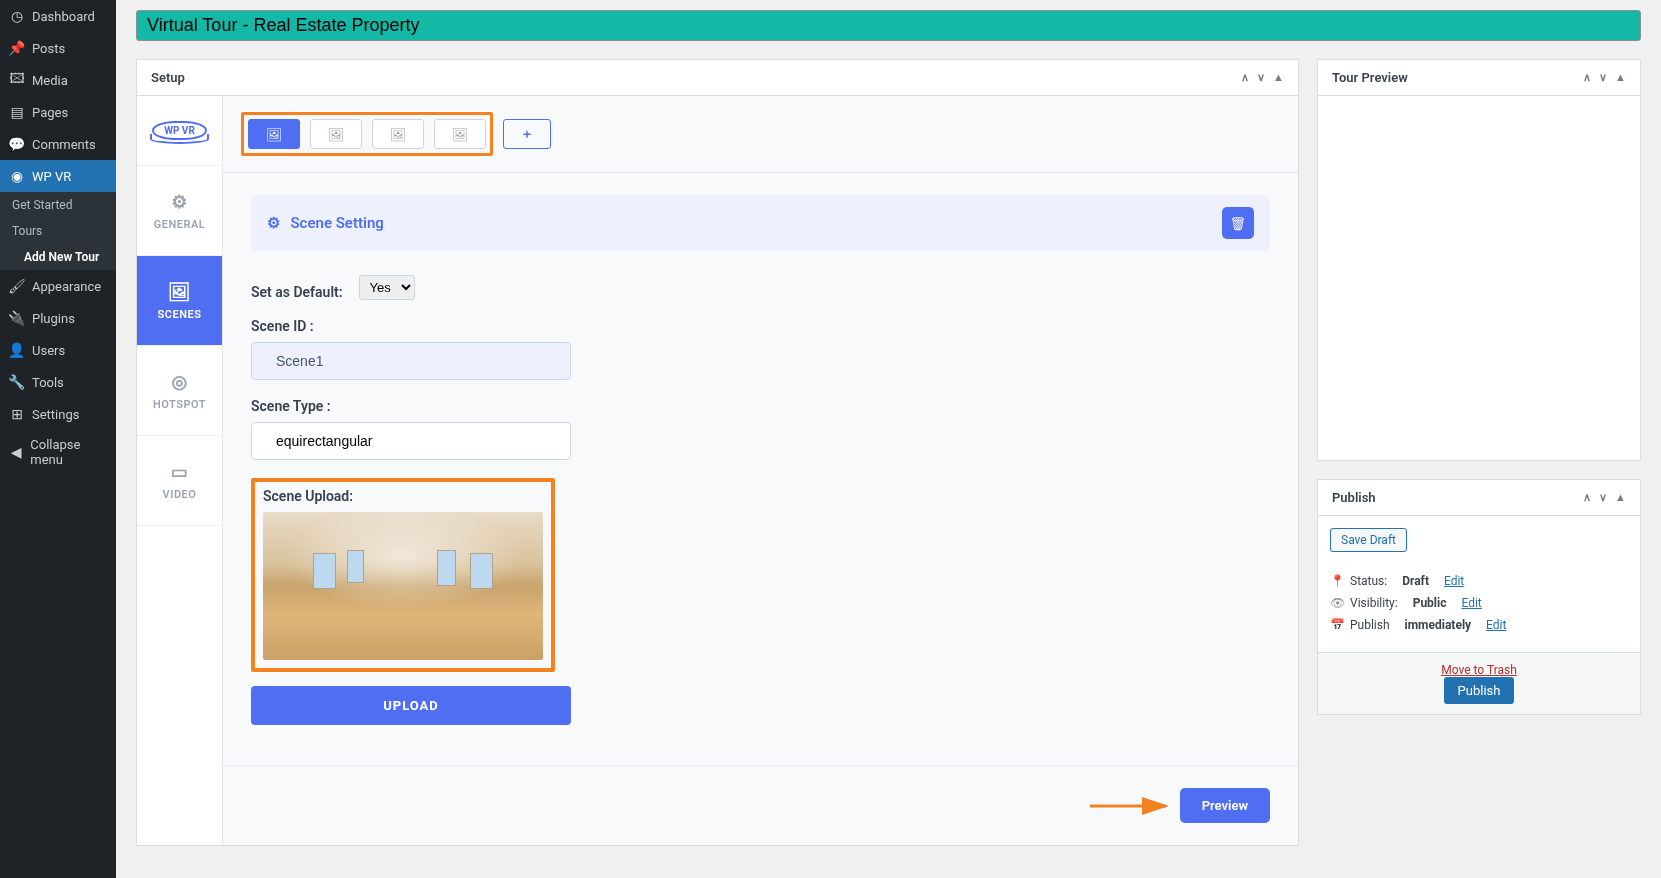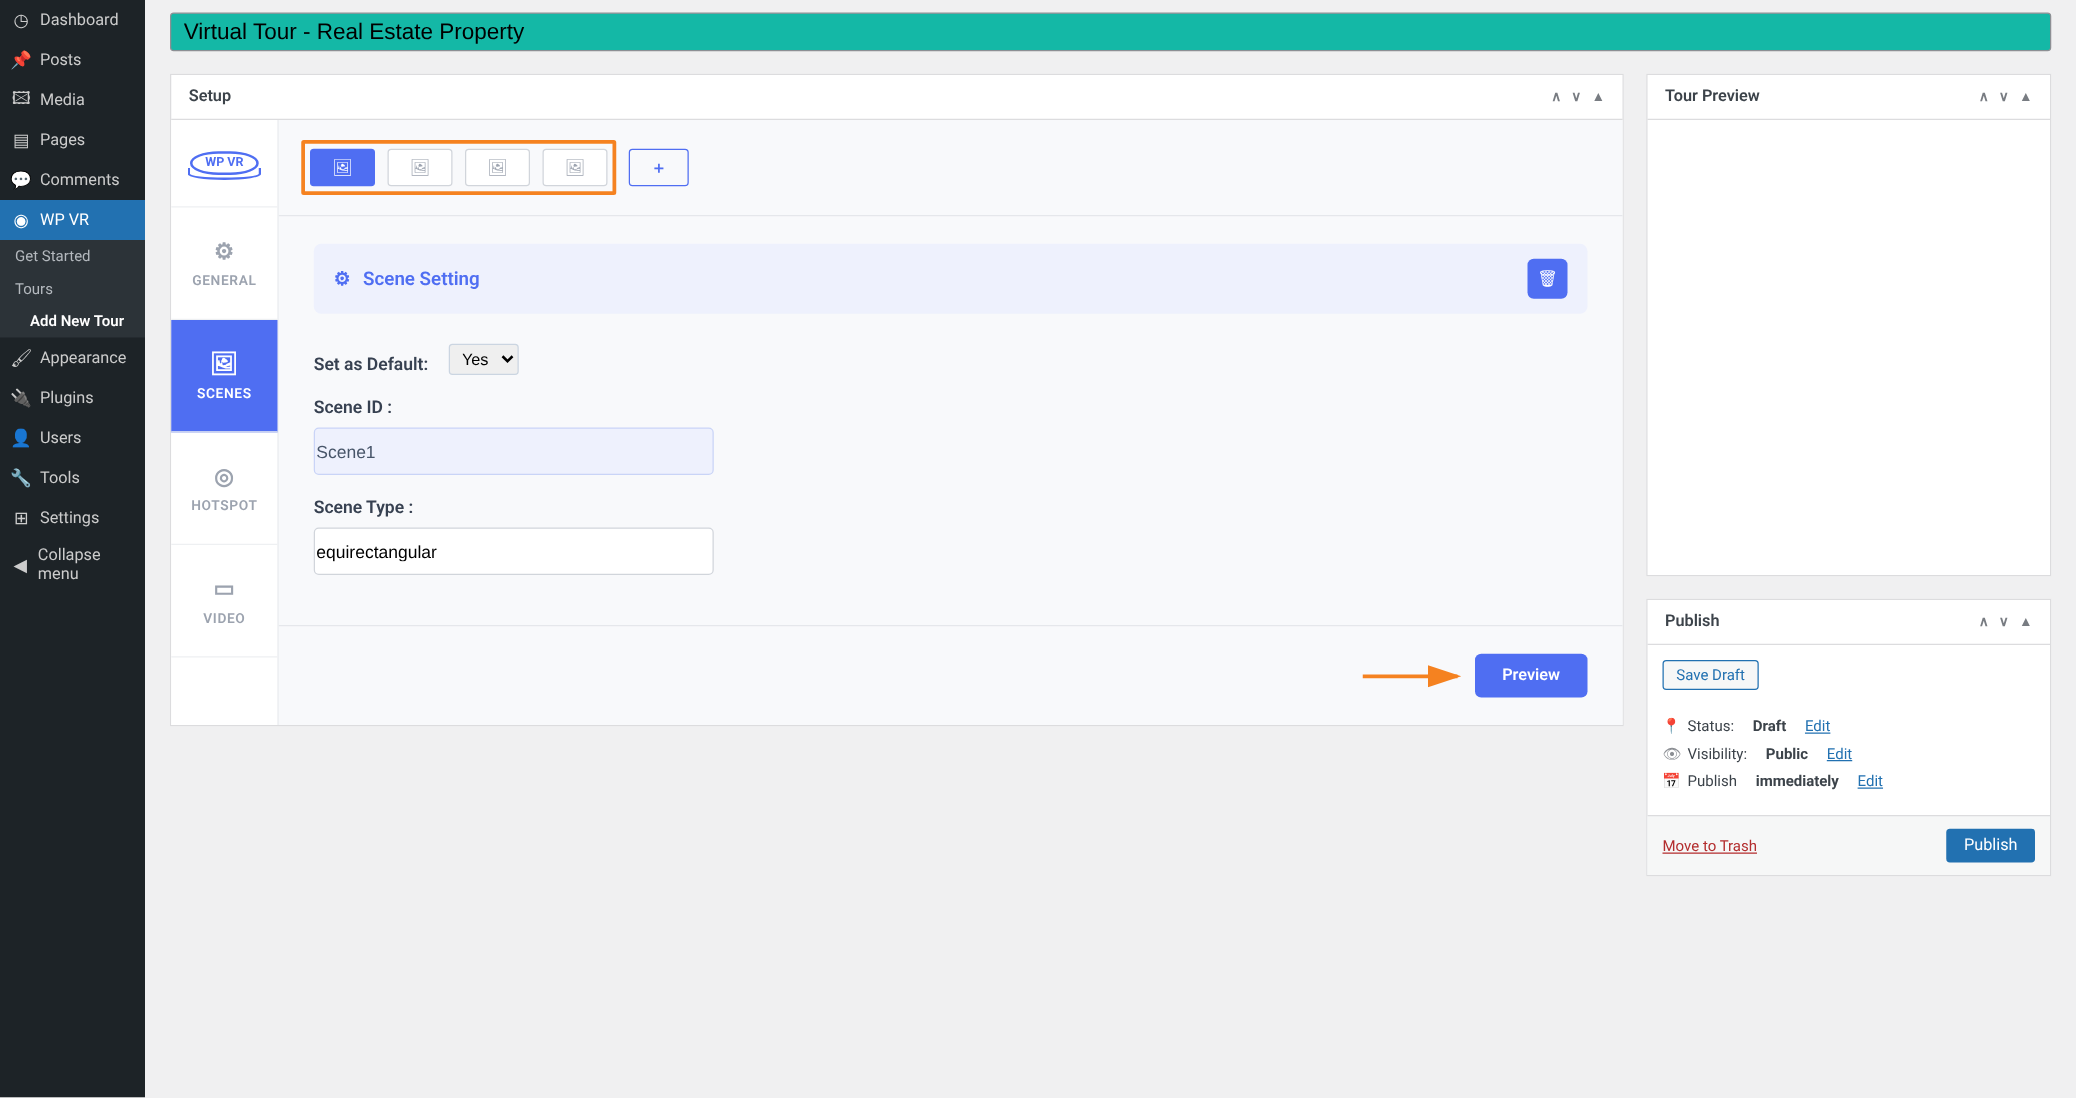--- a/index.html
+++ b/index.html
@@ -39,38 +39,38 @@
 .add-scene { width:48px; height:30px; border:1px solid #4f6ef2; color:#4f6ef2; display:flex; align-items:center; justify-content:center; cursor:pointer; border-radius:3px; font-weight:700; }
 .form-area { padding: 22px 28px; }
 .scene-heading { background:#eef1fd; border-radius:6px; padding:12px 16px; display:flex; align-items:center; justify-content:space-between; margin-bottom:24px; }
 .scene-heading .lbl { color:#4f6ef2; font-weight:600; font-size:15px; display:flex; align-items:center; gap:10px; }
 .del-btn { width:32px; height:32px; background:#4f6ef2; color:#fff; border-radius:5px; display:flex; align-items:center; justify-content:center; cursor:pointer; }
 .frow { display:flex; align-items:flex-end; gap:16px; margin-bottom:18px; }
 .frow label { font-weight:600; font-size:14px; color:#374151; min-width:90px; }
 .frow select { border:1px solid #cbd5e1; padding:3px 6px; border-radius:3px; font-size:13px; }
 .fcol { margin-bottom:18px; }
 .fcol label { font-weight:600; font-size:14px; color:#374151; display:block; margin-bottom:8px; }
-.txt-in { width:320px; padding:10px 1px; border:1px solid #d1d5db; border-radius:4px; font-size:14px; background:#fff; }
+.txt-in { width:320px; padding:10px 24px; border:1px solid #d1d5db; border-radius:4px; font-size:14px; background:#fff; }
 .txt-in.ro { background:#eef1fd; border-color:#c9d4f7; color:#475569; }
 .upload-hl { border:4px solid #f58220; padding:6px 8px 8px; display:inline-block; border-radius:2px; }
 .thumb { width:280px; height:148px; background:linear-gradient(180deg,#e8dcc8 0%,#d9c29c 35%,#c9a46d 50%,#e0b57a 70%,#caa068 100%); position:relative; overflow:hidden; border-radius:2px; }
 .thumb::before { content:''; position:absolute; inset:0; background: radial-gradient(ellipse 60% 50% at 50% 30%, rgba(255,255,255,0.6), transparent 70%); }
 .thumb .win { position:absolute; background:#bcd9f0; border:1px solid #b0a28c; }
 .upload-btn { width:320px; margin-top:14px; background:#4f6ef2; color:#fff; text-align:center; padding:12px; font-weight:700; letter-spacing:1px; border-radius:4px; cursor:pointer; }
 .preview-row { border-top:1px solid #e5e7eb; padding:22px 28px; display:flex; justify-content:flex-end; align-items:center; position:relative; }
 .preview-btn { background:#4f6ef2; color:#fff; padding:10px 22px; border-radius:5px; font-weight:600; cursor:pointer; }
 .arrow { position:absolute; right:120px; top:50%; transform:translateY(-50%); }
 .arrow svg { display:block; }
 .right .panel-body { padding: 12px; }
 .preview-box { height:340px; background:#fff; }
 .save-draft { border:1px solid #2271b1; color:#2271b1; padding:4px 10px; border-radius:3px; background:#f6f7f7; cursor:pointer; font-size:12px; display:inline-block; margin-bottom:14px; }
 .meta-row { display:flex; align-items:center; gap:6px; font-size:12px; color:#3c434a; margin:8px 0; }
 .meta-row .ic { color:#8c8f94; width:14px; }
 .meta-row a { color:#2271b1; text-decoration:underline; cursor:pointer; }
-.pub-foot { border-top:1px solid #dcdcde; padding:10px 12px; display:flex; justify-content:space-between; align-items:center; background:#f6f7f7; }
+.pub-foot { border-top:1px solid #dcdcde; padding:10px 12px; display:flex; justify-content:space-between; align-items:center; background:#f6f7f7;flex-direction:column; }
 .trash-link { color:#b32d2e; text-decoration:underline; font-size:12px; cursor:pointer; }
 .publish-btn { background:#2271b1; color:#fff; padding:6px 14px; border-radius:3px; cursor:pointer; font-size:13px; }
 </style>
 </head>
 <body>
 
 <div class="app">
   <aside class="sidebar">
     <div class="menu-item">
         <span class="mi">◷</span>
@@ -204,20 +204,32 @@
                   <div class="fcol">
                     <label>Scene ID :</label>
                     <input class="txt-in ro" readonly="" value="Scene1" style="">
                   </div>
 
                   <div class="fcol">
                     <label>Scene Type :</label>
                     <input class="txt-in" value="equirectangular" style="">
                   </div>
 
+                  <div class="fcol">
+                    <div class="upload-hl">
+                      <label>Scene Upload:</label>
+                      <div class="thumb">
+                        <div class="win" style="left:18%;top:28%;width:8%;height:24%"></div>
+                        <div class="win" style="left:30%;top:26%;width:6%;height:22%"></div>
+                        <div class="win" style="left:62%;top:26%;width:7%;height:24%"></div>
+                        <div class="win" style="left:74%;top:28%;width:8%;height:24%"></div>
+                      </div>
+                    </div>
+                    <div class="upload-btn">UPLOAD</div>
+                  </div>
                 </div>
 
                 <div class="preview-row">
                   <div class="arrow">
                     <svg width="88" height="18">
                         <defs>
                           <marker id="ah" markerWidth="10" markerHeight="10" refX="8" refY="3" orient="auto">
                             <path d="M0,0 L9,3 L0,6 Z" fill="#f58220"></path>
                           </marker>
                         </defs>

